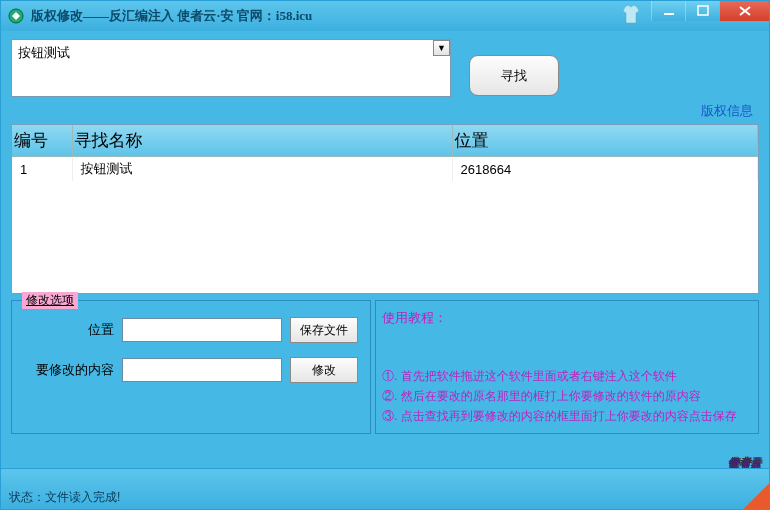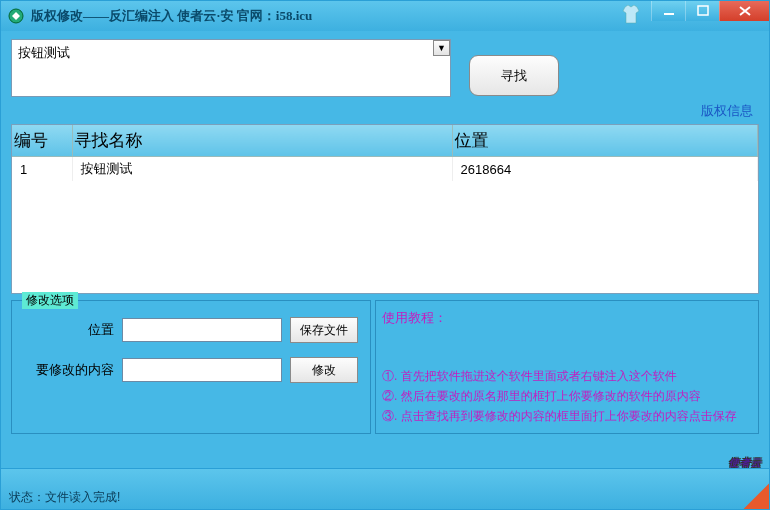--- a/index.html
+++ b/index.html
@@ -33,21 +33,21 @@
 table { width: 100%; border-collapse: collapse; }
 th { background: linear-gradient(#8fd9f2,#5fc3e8); text-align: left; padding: 4px 2px; border-right: 1px solid #9bb; border-bottom: 1px solid #9bb; font-weight: normal; font-size: 17px; color:#000; }
 th:first-child { width: 60px; }
 th:nth-child(2) { width: 380px; }
 td { padding: 3px 8px; font-size: 13px; border-right: 1px solid #eee; }
 td:first-child { width: 60px; }
 td:nth-child(2) { width: 380px; }
 
 .bottom { display: flex; margin-top: 6px; gap: 4px; }
 .fieldset { border: 1px solid #2a8fc0; padding: 8px 6px 6px 6px; position: relative; }
-.fieldset .legend { position: absolute; top: -9px; left: 10px; background: #5eead4; padding: 0 4px; color: #000; font-size: 12px; }
+.fieldset .legend { position: absolute; top: -9px; left: 10px; background: #f9a8d4; padding: 0 4px; color: #000; font-size: 12px; text-decoration: underline; }
 
 .opts { width: 360px; }
 .opts .line { display: flex; align-items: center; gap: 8px; margin: 8px 0 14px 0; }
 .opts .line label { width: 96px; text-align: right; color:#000; font-size:13px; }
 .opts .line input { width: 160px; height: 24px; border: 1px solid #6c8aa5; background:#fff; padding: 2px 4px; }
 .opts .line button { width: 68px; height: 26px; border: 1px solid #8a8a8a; background: linear-gradient(#fdfdfd,#e6e6e6); border-radius: 0; }
 
 .tutor { flex: 1; }
 .tutor .ttitle { color: #c020c0; font-size: 13px; margin-bottom: 6px; }
 .tutor ol { list-style: none; margin-top: 40px; }

